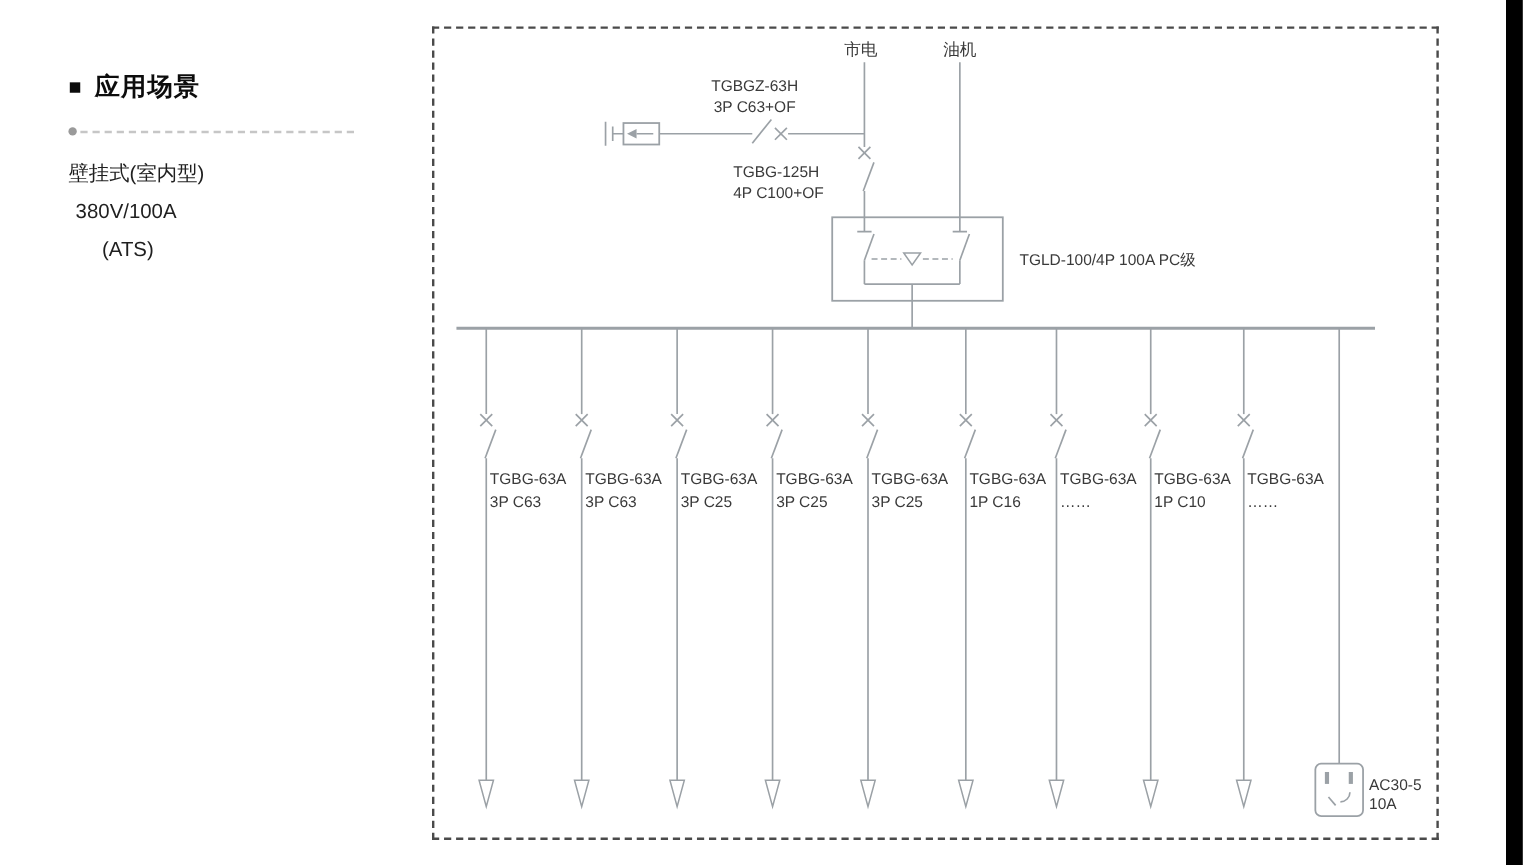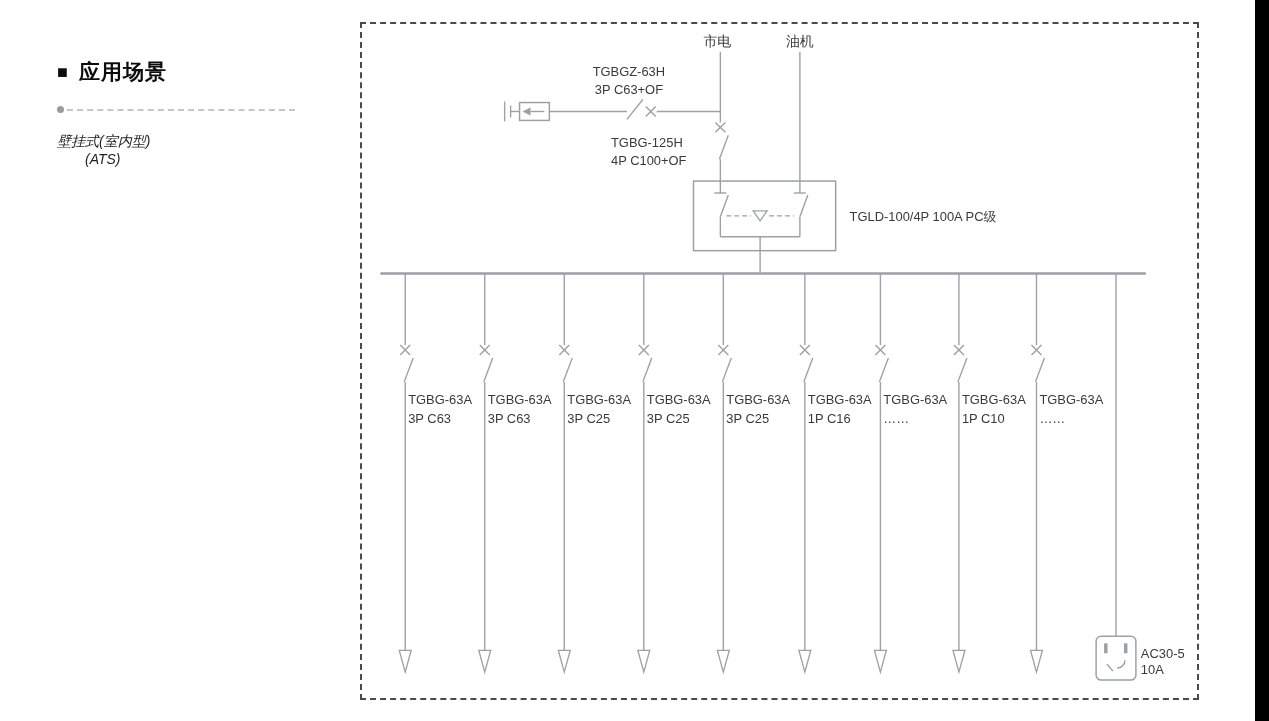--- a/index.html
+++ b/index.html
@@ -12,24 +12,24 @@
   }
   .page { position:absolute; inset:0; background:#ffffff; }
 
   
   .sidebar { position:absolute; left:57px; top:58px; width:250px; }
   .title { display:flex; align-items:center; gap:10px; font-size:21px; font-weight:bold; color:#0c0c0c; letter-spacing:1px; }
   .title .bullet { font-size:18px; line-height:1; }
   .divider { display:flex; align-items:center; margin-top:20px; width:238px; }
   .divider .dot { width:7px; height:7px; border-radius:50%; background:#9a9a9a; flex:0 0 auto; }
   .divider .dash-line { flex:1; border-top:2px dashed #c6c6c6; margin-left:3px; }
-  .sidebar p { font-size:14px; color:#1f1f1f;font-style:italic; }
+  .sidebar p { font-size:17px; color:#1f1f1f; }
   .l1 { margin-top:20px; }
   .l2 { margin-top:11px; padding-left:6px; }
-  .l3 { padding-left:28px; }
+  .l3 { margin-top:11px; padding-left:28px; }
 
   
   .diagram-frame {
     position:absolute; left:360px; top:22px; width:839px; height:678px;
     border:2px dashed #4a4a4a;
   }
   .diagram-frame svg { position:absolute; inset:0; width:100%; height:100%; }
 
   
   svg .ln   { stroke:#9ba1a6; stroke-width:1.4; fill:none; }
@@ -53,20 +53,21 @@
   <aside class="sidebar">
     <h2 class="title">
       <span class="bullet">■</span>
       <span>应用场景</span>
     </h2>
     <div class="divider">
       <span class="dot"></span>
       <span class="dash-line"></span>
     </div>
     <p class="l1">壁挂式(室内型)</p>
+    <p class="l2">380V/100A</p>
     <p class="l3">(ATS)</p>
   </aside>
 
   <div class="diagram-frame">
     <svg viewBox="0 0 839 678">
       <defs>
         <g id="bkr" stroke="#9ba1a6" stroke-width="1.4" fill="none">
           <line x1="-5" y1="-5" x2="5" y2="5"></line>
           <line x1="-5" y1="5" x2="5" y2="-5"></line>
           <line x1="8" y1="8" x2="-1" y2="32"></line>

